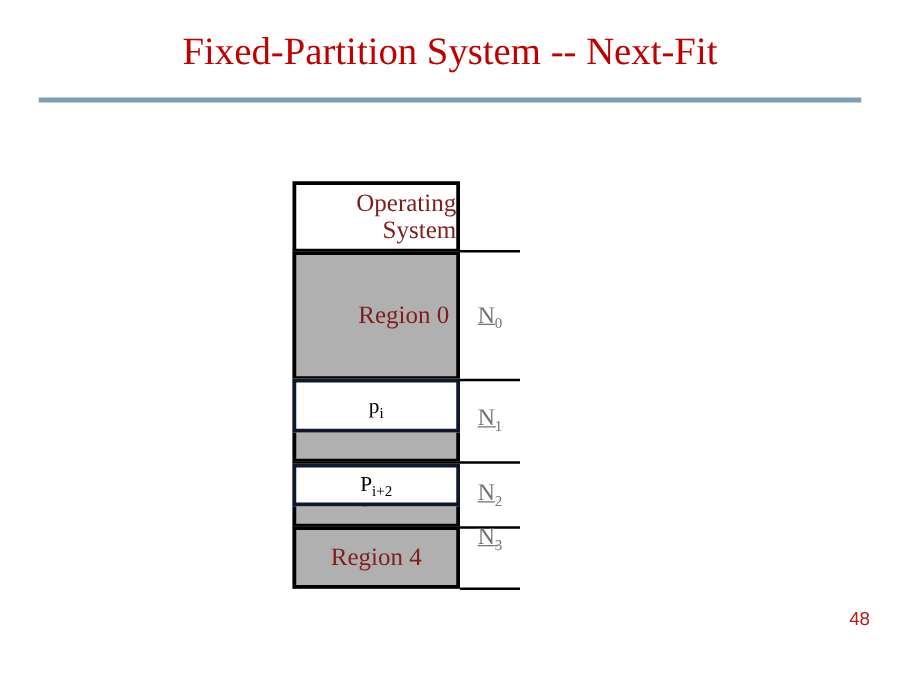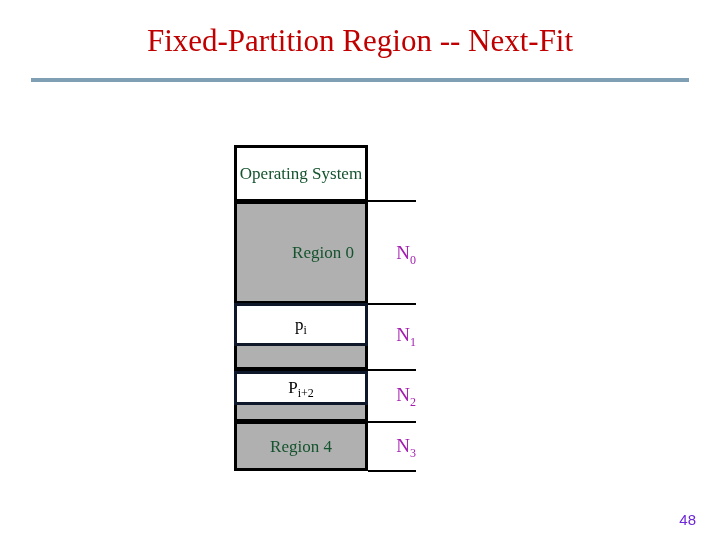--- a/index.html
+++ b/index.html
@@ -59,23 +59,23 @@
   .mem-row {
     position: absolute;
     left: 0;
     width: 134px;
     box-sizing: border-box;
     border: 3px solid #000000;
     display: flex;
     align-items: center;
     justify-content: center;
     text-align: right;
-    font-size: 17px;
+    font-size: 20px;
     line-height: 21px;
-    color: #14532d;
+    color: #7f1d1d;
     background: #B0B0B0;
   }
   .mem-row.plain {
     background: #ffffff;
   }
 
   
   .row-os      { top: 0px;   height: 57px; }
   .row-r0      { top: 56px;  height: 103px; padding-left: 44px; }
   .row-r1      { top: 158px; height: 67px; }
@@ -116,57 +116,58 @@
   .tick-0 { top: 55px; }
   .tick-1 { top: 158px; }
   .tick-2 { top: 224px; }
   .tick-3 { top: 276px; }
   .tick-4 { top: 325px; }
 
   .nlabel {
     position: absolute;
     left: 0px;
     width: 48px;
-    text-align: right;
+    text-align: center;
     font-size: 19px;
     line-height: 22px;
-    color: #a21caf;
+    color: #737373;
+    text-decoration: underline;
   }
   .nlabel sub {
     font-size: 12px;
     line-height: 0;
   }
   .nl-0 { top: 97px; }
   .nl-1 { top: 179px; }
   .nl-2 { top: 239px; }
-  .nl-3 { top: 290px; }
+  .nl-3 { top: 274px; }
 
   
   .mem-row sub, .proc-overlay sub {
     font-size: 12px;
     line-height: 0;
     vertical-align: baseline;
     position: relative;
     top: 4px;
   }
 
   
   .page-number {
     position: absolute;
     right: 24px;
-    bottom: 12px;
+    bottom: 36px;
     font-size: 15px;
-    color: #6d28d9;
+    color: #b91c1c;
     font-family: "Liberation Sans", sans-serif;
   }
 </style>
 </head>
 <body>
 
-<div class="slide-title">Fixed-Partition Region -- Next-Fit</div>
+<div class="slide-title">Fixed-Partition System -- Next-Fit</div>
 <div class="title-rule"></div>
 
 <div class="diagram">
 
   <div class="mem-column">
 
     <div class="mem-row plain row-os">
       <span>Operating System</span>
     </div>
 

